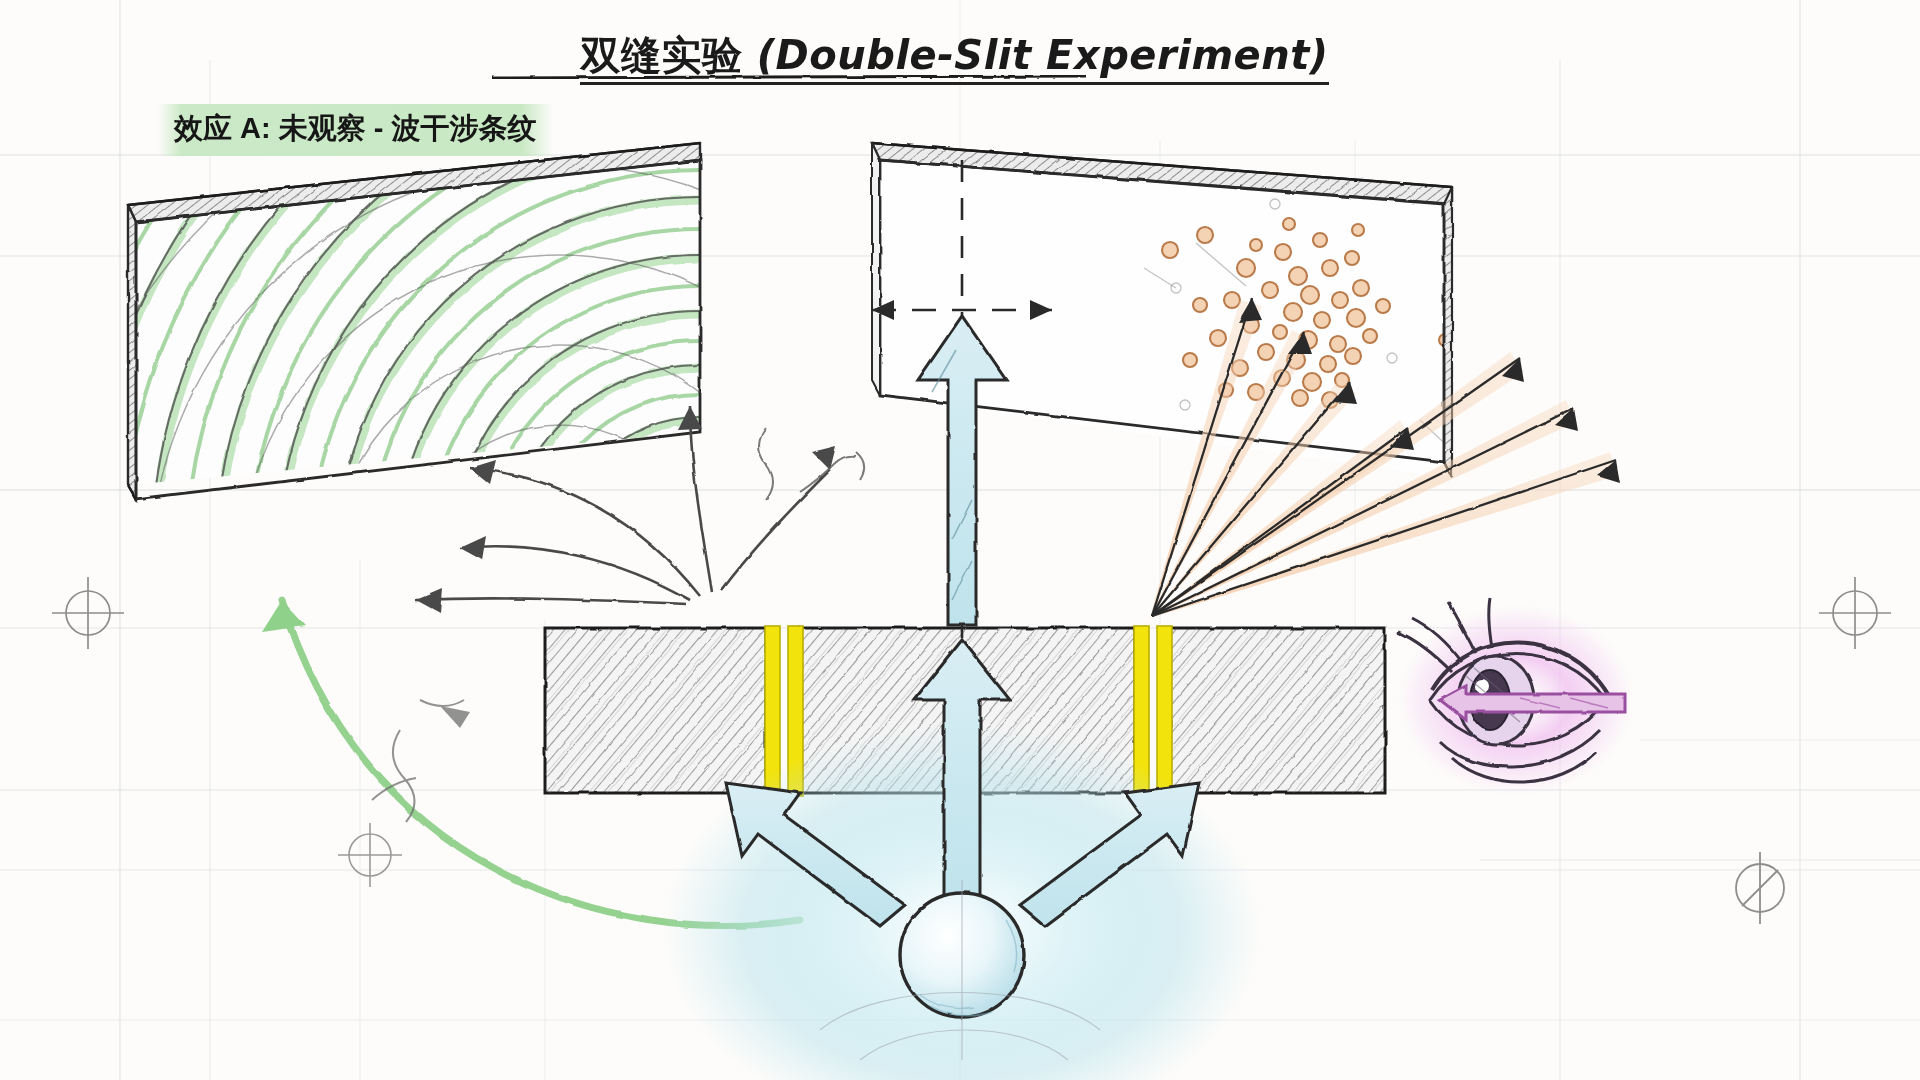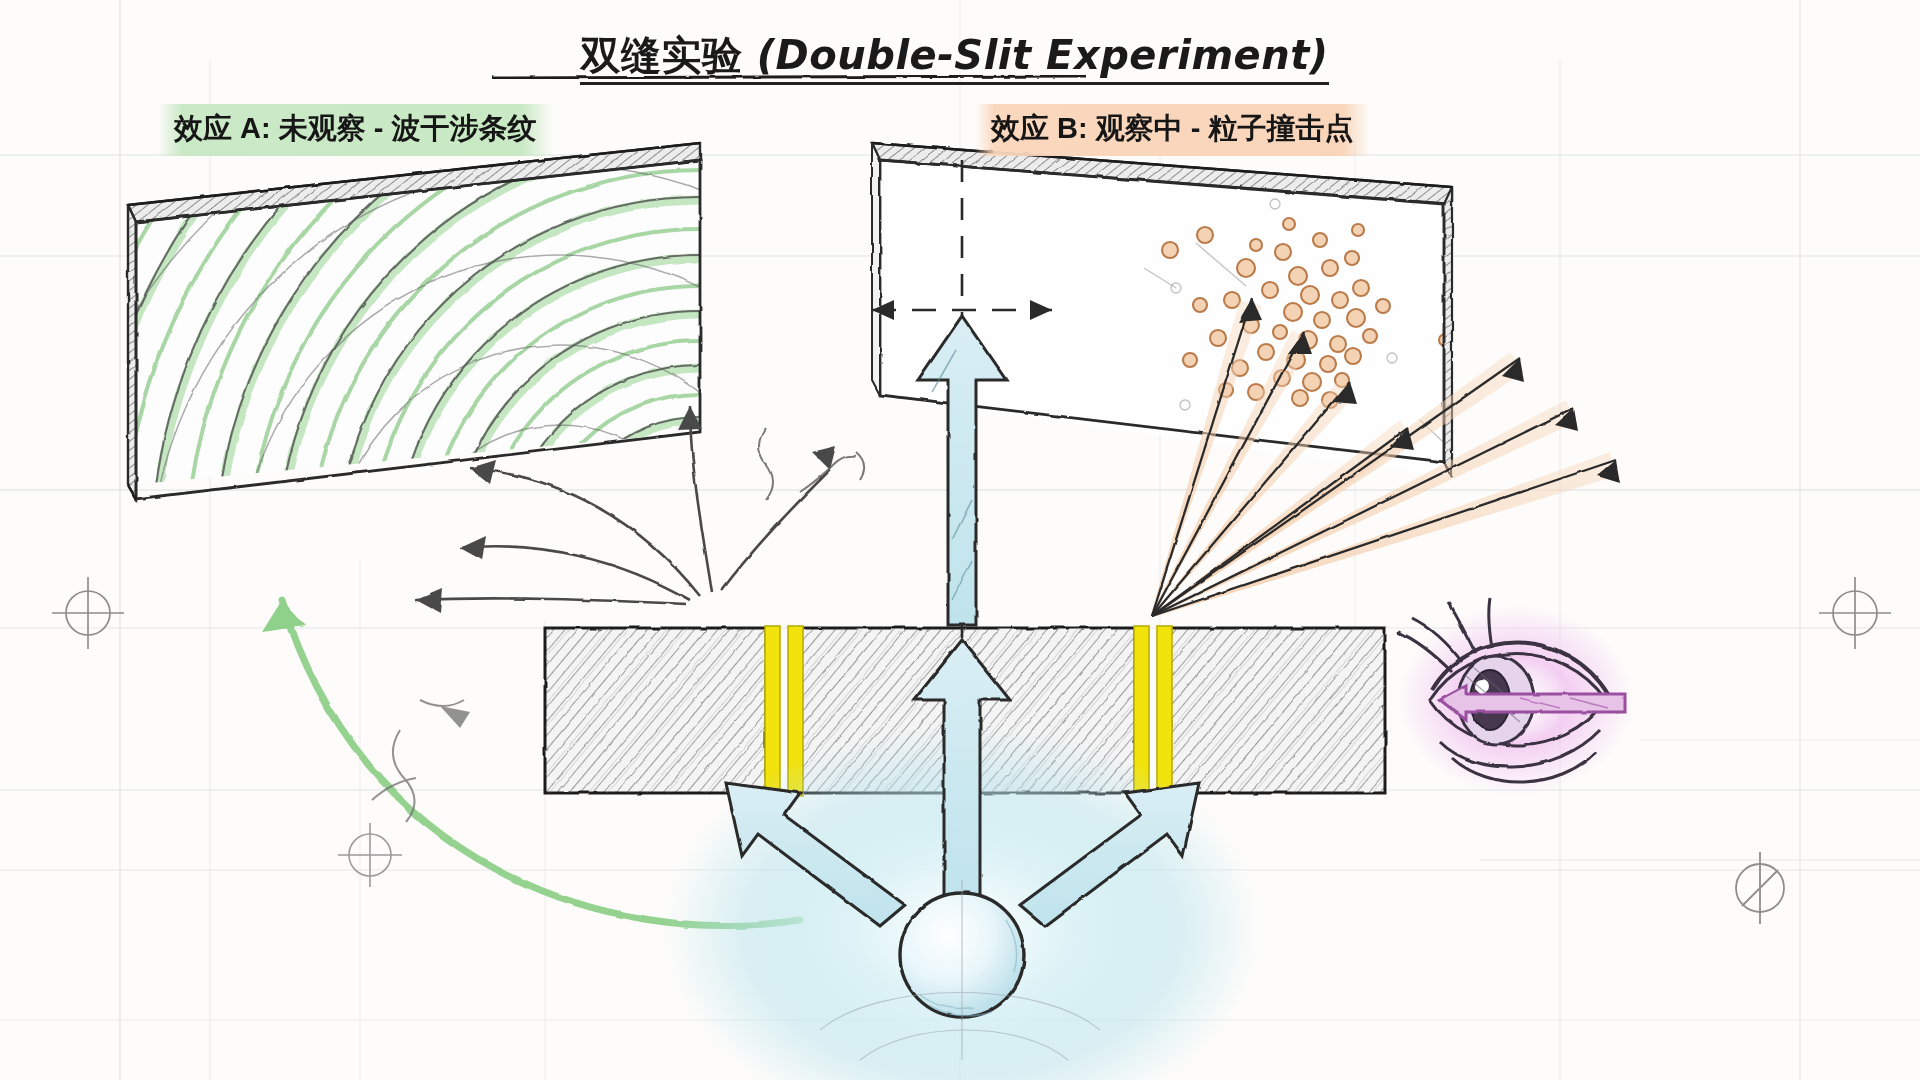--- a/index.html
+++ b/index.html
@@ -491,15 +491,14 @@
     </g>
   </svg>
 
   <div class="ttl">
     <u><span>双缝实验</span>
     <span class="en">(Double-Slit Experiment)</span></u>
   </div>
 
   <div id="labelA" class="panel-label">效应 A: 未观察 - 波干涉条纹</div>
 
-  <div id="labelB" class="panel-label">效应 B: 观察中 - 粒子撞击点</div>
 
 </div>
 
 </body></html>

